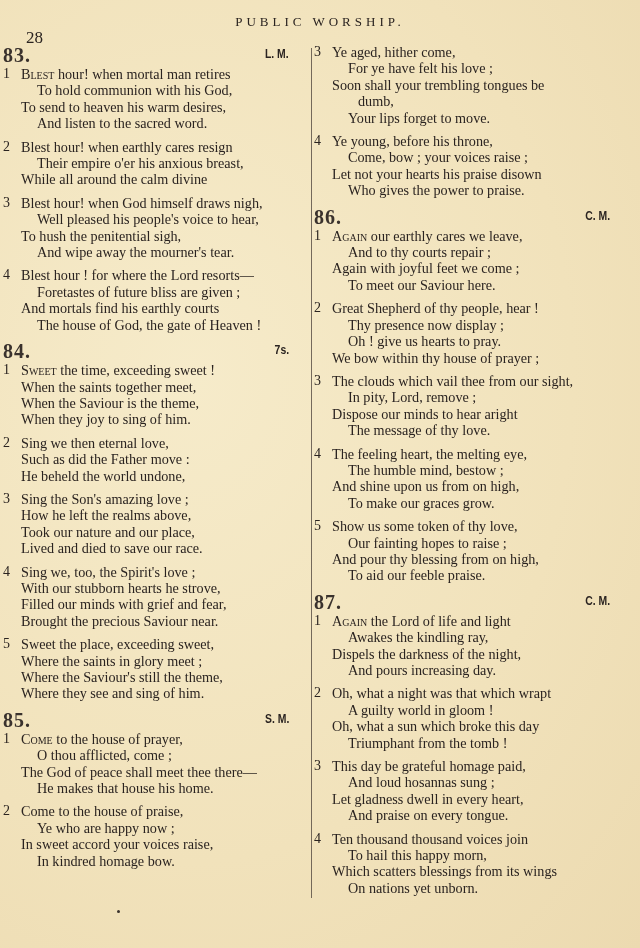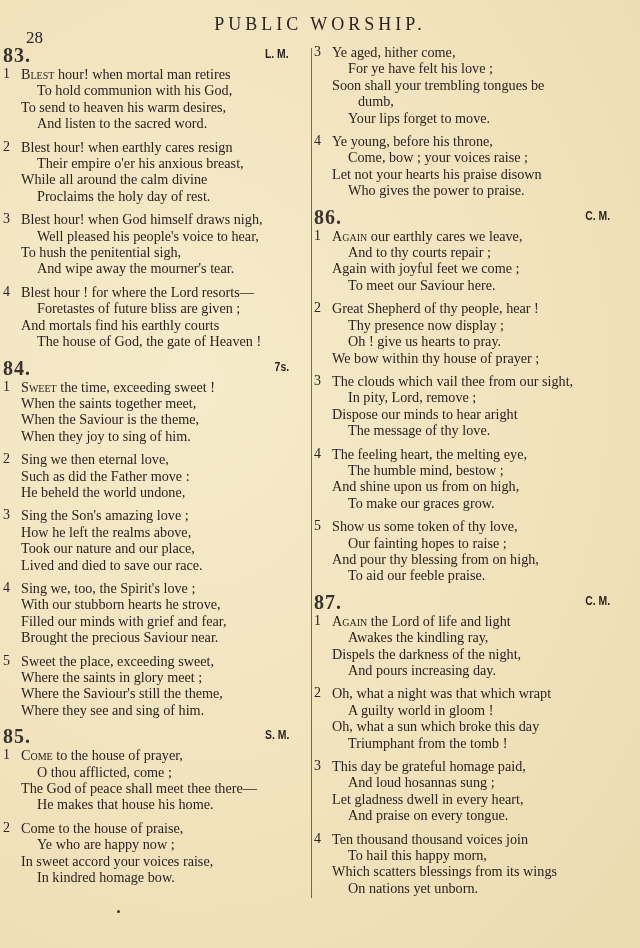--- a/index.html
+++ b/index.html
@@ -6,21 +6,21 @@
   body {
     width: 640px; height: 948px; overflow: hidden;
     background: #f3e6c2;
     background-image: radial-gradient(ellipse at 30% 40%, #f6ebca 0%, #f1e2bb 60%, #ecdab0 100%);
     font-family: "Liberation Serif", "DejaVu Serif", serif;
     color: #2a2320;
     position: relative;
   }
   .header { position: absolute; top: 12px; left: 0; width: 640px; height: 22px; }
   .page-num { position: absolute; left: 26px; top: 16px; font-size: 17px; }
-  .running-title { position: absolute; left: 0; width: 640px; text-align: center; top: 2px; font-size: 18px; letter-spacing: 4px; }
+  .running-title { position: absolute; left: 0; width: 640px; text-align: center; top: 2px; font-size: 13px; letter-spacing: 4px; }
   .column { position: absolute; top: 44px; }
   .col-left { left: 3px; width: 290px; }
   .col-right { left: 314px; width: 300px; }
   .divider { position: absolute; left: 311px; top: 48px; width: 1px; height: 850px; background: #4a3f38; opacity: 0.75; }
   .hymn { margin-bottom: 6px; }
   .hymn-head { position: relative; height: 22px; }
   .hymn-number { font-family: "Liberation Serif", serif; font-weight: bold; font-size: 20px; letter-spacing: 1px; color: #3a322d; }
   .hymn-meter { position: absolute; right: 4px; top: 2px; font-family: "Liberation Sans Narrow", "Liberation Sans", sans-serif; font-weight: bold; font-size: 13px; transform: scaleX(0.8); transform-origin: right; }
   .stanza { position: relative; margin-bottom: 7px; }
   .line { font-size: 14.2px; line-height: 16.4px; white-space: nowrap; }
@@ -53,21 +53,20 @@
       <div class="line l1"><span class="sc">Blest</span><span> hour!  when mortal man retires</span></div>
       <div class="line l2">To hold communion with his God,</div>
       <div class="line l3">To send to heaven his warm desires,</div>
       <div class="line l4">And listen to the sacred word.</div>
     </div>
     <div class="stanza">
       <span class="vnum">2</span>
       <div class="line l1">Blest hour!  when earthly cares resign</div>
       <div class="line l2">Their empire o'er his anxious breast,</div>
       <div class="line l3">While all around the calm divine</div>
-      <div class="line l4">Proclaims the holy day of rest.</div>
     </div>
     <div class="stanza">
       <span class="vnum">3</span>
       <div class="line l1">Blest hour! when God himself draws nigh,</div>
       <div class="line l2">Well pleased his people's voice to hear,</div>
       <div class="line l3">To hush the penitential sigh,</div>
       <div class="line l4">And wipe away the mourner's tear.</div>
     </div>
     <div class="stanza">
       <span class="vnum">4</span>

